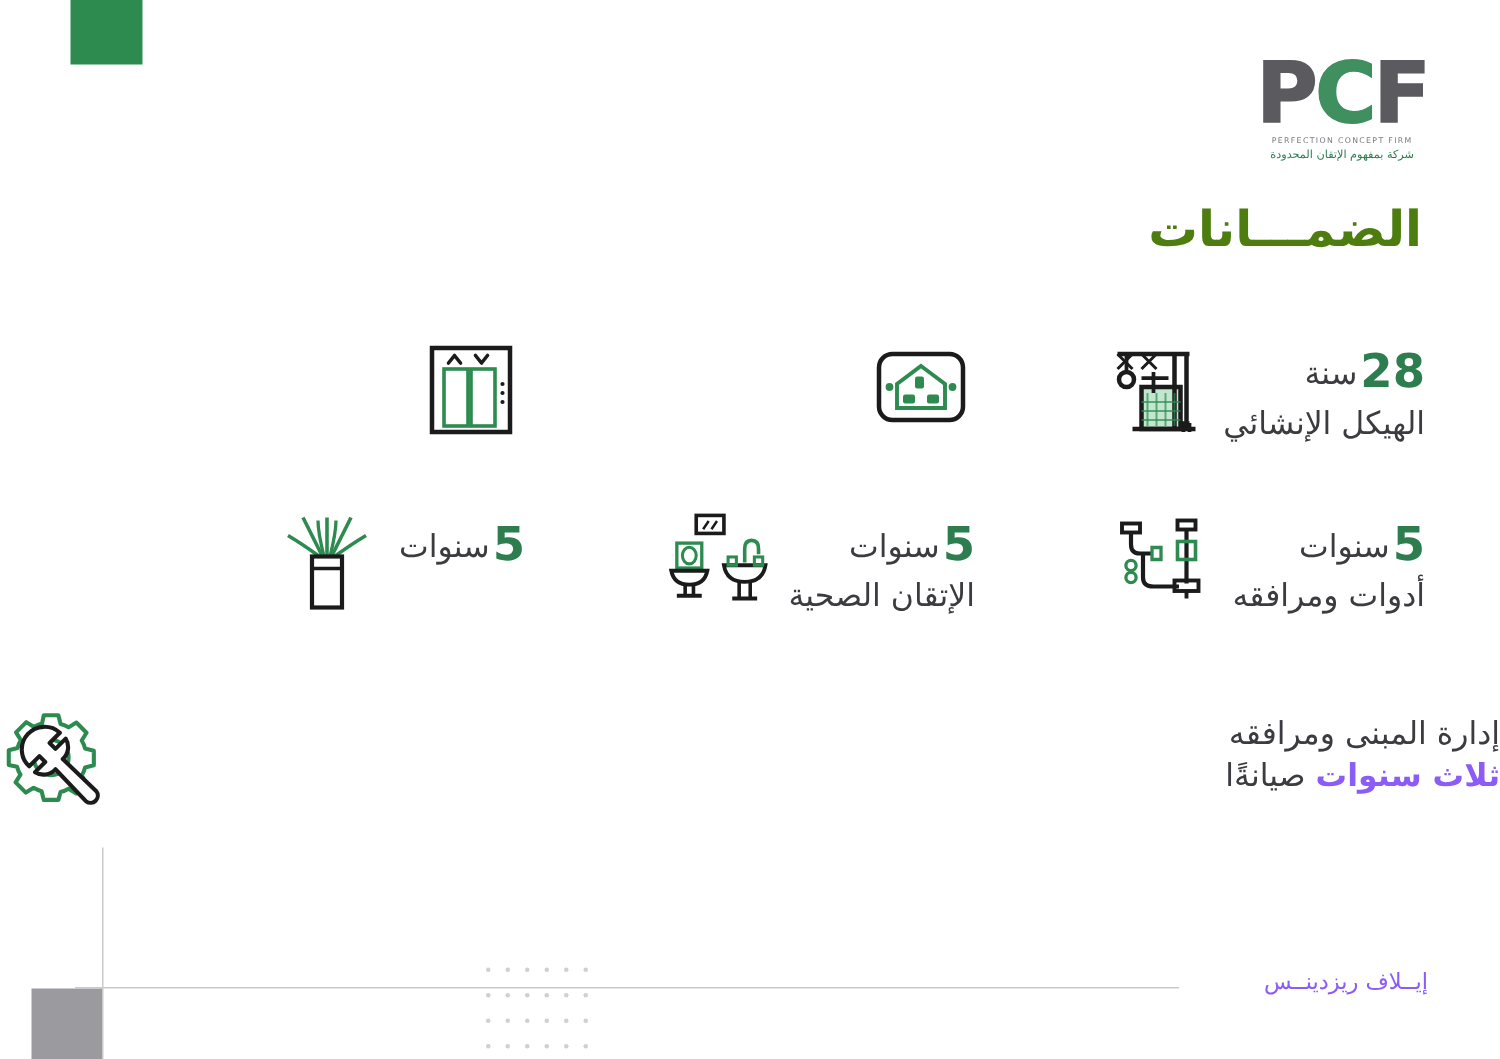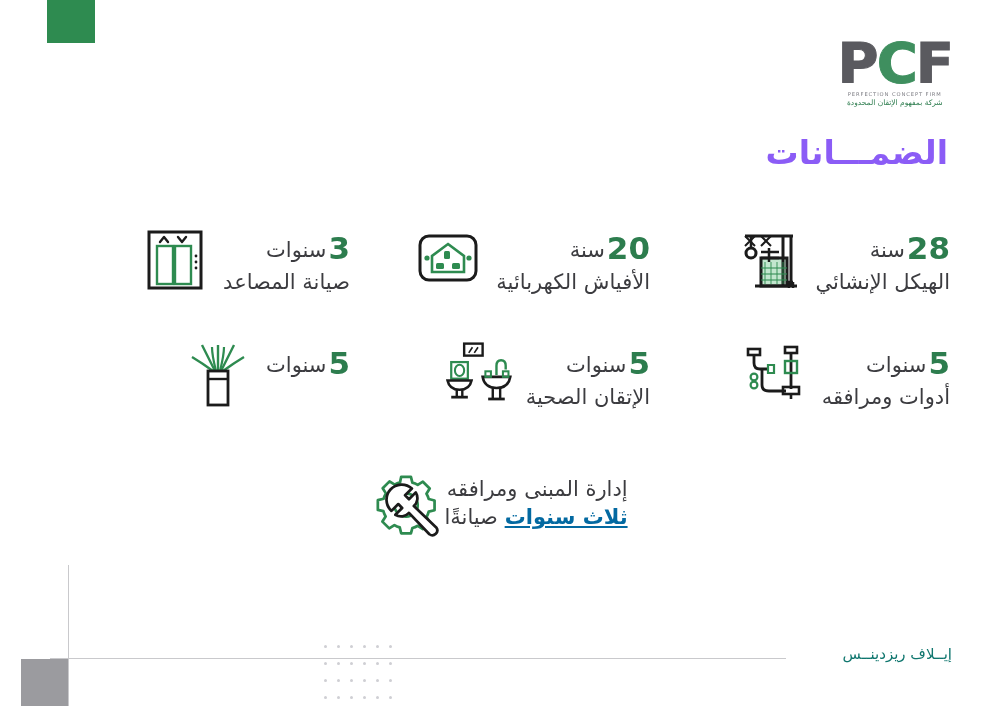--- a/index.html
+++ b/index.html
@@ -104,21 +104,21 @@
     white-space: nowrap;
   }
 
   
   .slide-title {
     position: absolute;
     right: 52px;
     top: 133px;
     font-size: 33px;
     font-weight: bold;
-    color: #8b5cf6;
+    color: #4d7c0f;
     letter-spacing: 0px;
     white-space: nowrap;
   }
 
   
   .items {
     position: absolute;
     right: 40px;
     top: 222px;
     width: 900px;
@@ -169,34 +169,34 @@
 
   
   .footer-item {
     position: absolute;
     left: 0;
     right: 0;
     top: 472px;
     display: flex;
     flex-direction: row;
     align-items: flex-start;
-    justify-content: center;
+    justify-content: space-between;
   }
   .footer-item .item-text { padding-top: 4px; }
   .footer-item .line-1,
   .footer-item .line-2 { font-size: 21px; }
-  .footer-item .green-phrase { color: #0369a1; font-weight: bold; text-decoration: underline; }
+  .footer-item .green-phrase { color: #8b5cf6; font-weight: bold; }
 
   
   .brand-footer {
     position: absolute;
     right: 48px;
     top: 645px;
     font-size: 15px;
-    color: #0f766e;
+    color: #8b5cf6;
     letter-spacing: 0.5px;
     white-space: nowrap;
   }
 </style>
 </head>
 <body>
 
 <div id="slide">
 
   <div class="corner-square-green"></div>
@@ -260,42 +260,34 @@
           <path d="M30 30 H48 M30 36 H48 M38 26 V40" stroke="#1b1b1b" stroke-width="2.5"></path>
           <path d="M34 40 V62 M40 40 V62 M46 40 V62 M52 40 V62" stroke="#2e8b50" stroke-width="1.3" opacity="0.7"></path>
           <path d="M30 46 H56 M30 52 H56 M30 58 H56" stroke="#2e8b50" stroke-width="1.3" opacity="0.7"></path>
           <path d="M56 60 h6 M58 60 v6 M62 60 v6" stroke="#1b1b1b" stroke-width="2.5"></path>
           <path d="M24 64 H66" stroke="#1b1b1b" stroke-width="3"></path>
         </svg>
       </div>
     </div>
 
     <div class="item">
-      <div class="item-text">
-        <div class="line-1"><span class="num">20</span><span>سنة</span></div>
-        <div class="line-2">الأفياش الكهربائية</div>
-      </div>
       <div class="item-icon">
         <svg width="72" height="72" viewBox="0 0 72 72" fill="none">
           <rect x="8" y="14" width="56" height="44" rx="9" stroke="#1b1b1b" stroke-width="3" fill="none"></rect>
           <path d="M36 22 L52 34 V50 H20 V34 Z" stroke="#2e8b50" stroke-width="2.6" fill="none"></path>
           <rect x="32" y="29" width="6" height="8" rx="1.5" fill="#2e8b50"></rect>
           <rect x="24" y="41" width="8" height="6" rx="1.5" fill="#2e8b50"></rect>
           <rect x="40" y="41" width="8" height="6" rx="1.5" fill="#2e8b50"></rect>
           <circle cx="15" cy="36" r="2.6" fill="#2e8b50"></circle>
           <circle cx="57" cy="36" r="2.6" fill="#2e8b50"></circle>
         </svg>
       </div>
     </div>
 
     <div class="item">
-      <div class="item-text">
-        <div class="line-1"><span class="num">3</span><span>سنوات</span></div>
-        <div class="line-2">صيانة المصاعد</div>
-      </div>
       <div class="item-icon">
         <svg width="72" height="72" viewBox="0 0 72 72" fill="none">
           <rect x="10" y="10" width="52" height="56" stroke="#1b1b1b" stroke-width="3" fill="none"></rect>
           <rect x="18" y="24" width="16" height="38" stroke="#2e8b50" stroke-width="2.4" fill="none"></rect>
           <rect x="36" y="24" width="16" height="38" stroke="#2e8b50" stroke-width="2.4" fill="none"></rect>
           <path d="M21 20 L25 15 L29 20" stroke="#1b1b1b" stroke-width="2.4" fill="none" stroke-linecap="round" stroke-linejoin="round"></path>
           <path d="M39 15 L43 20 L47 15" stroke="#1b1b1b" stroke-width="2.4" fill="none" stroke-linecap="round" stroke-linejoin="round"></path>
           <circle cx="57" cy="34" r="1.4" fill="#1b1b1b"></circle>
           <circle cx="57" cy="40" r="1.4" fill="#1b1b1b"></circle>
           <circle cx="57" cy="46" r="1.4" fill="#1b1b1b"></circle>

